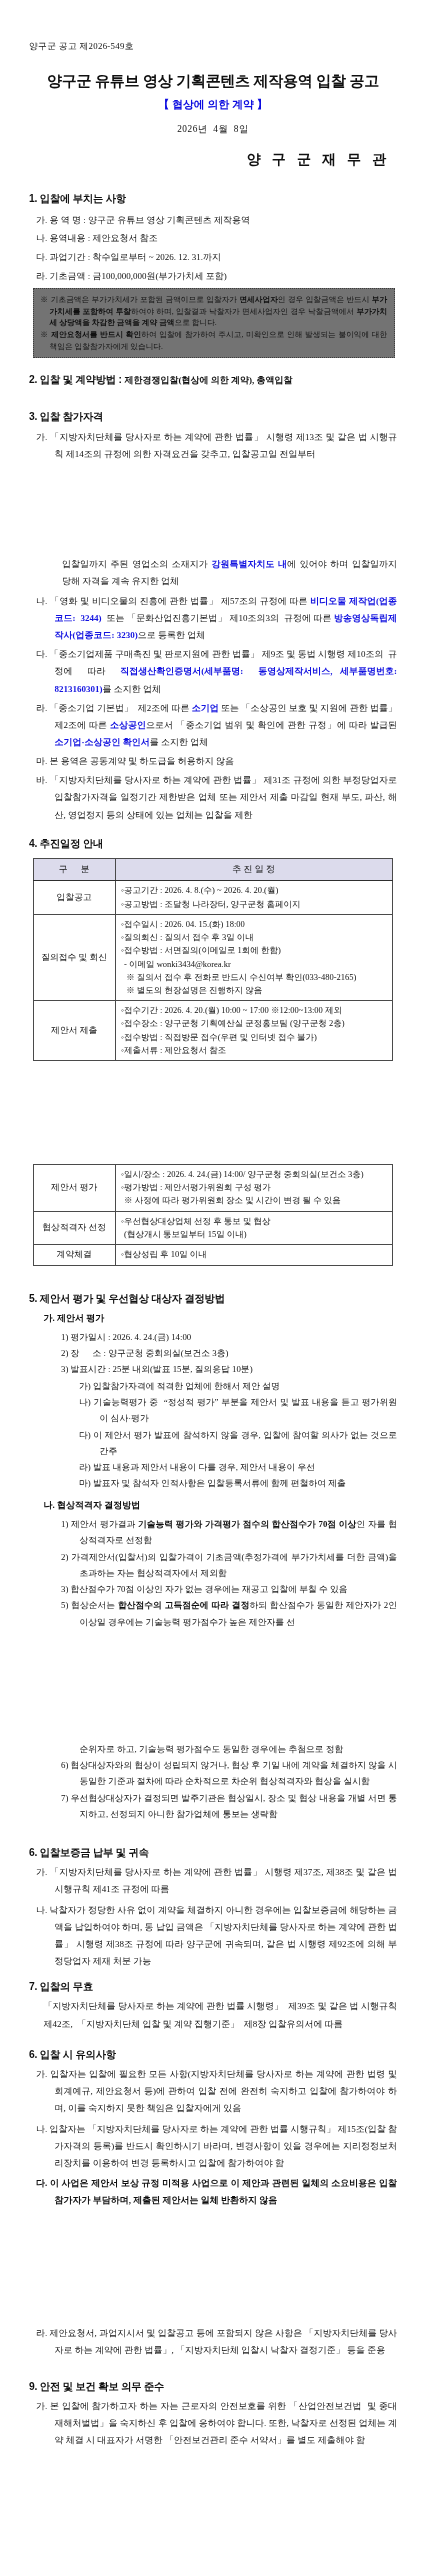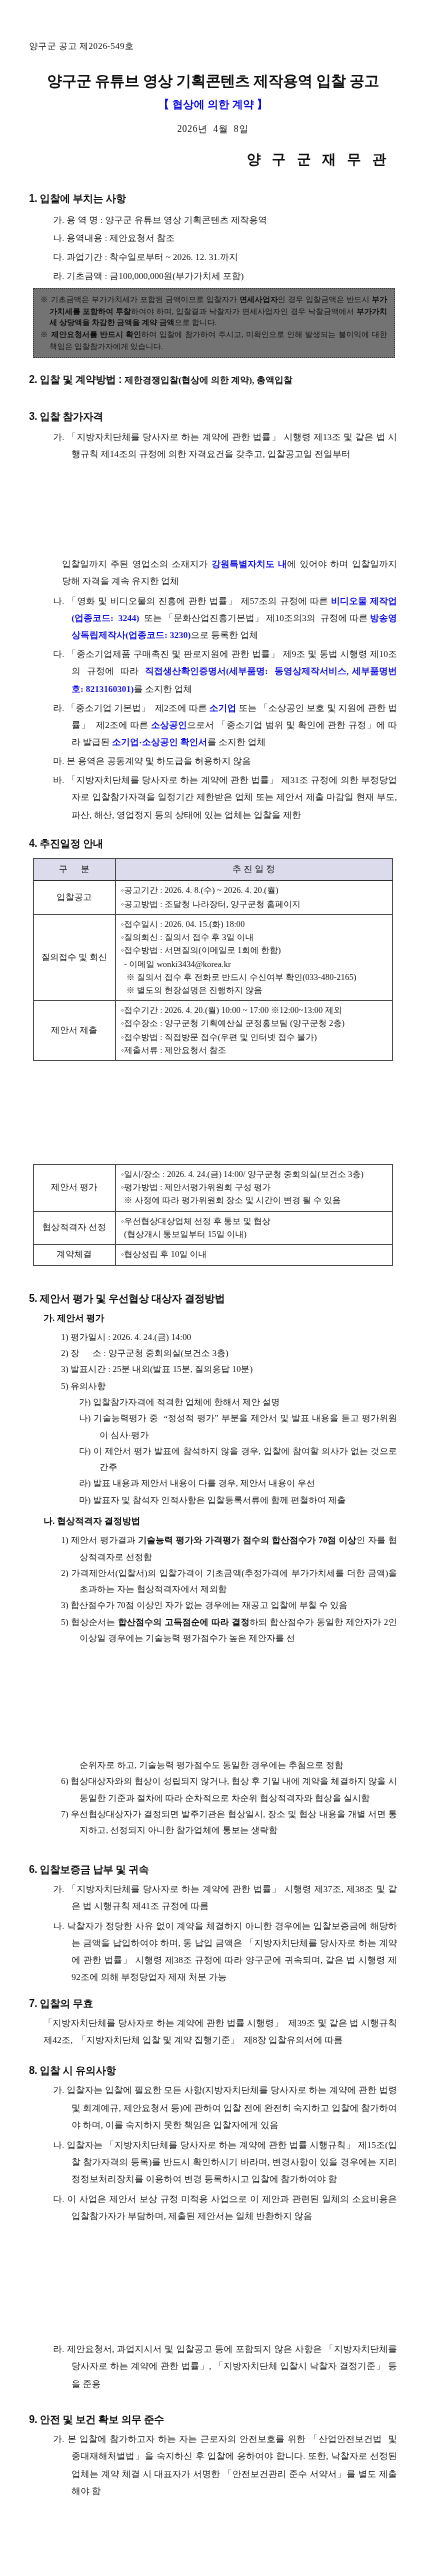--- a/index.html
+++ b/index.html
@@ -34,21 +34,21 @@
     margin:15.5px 7.2px 0 0;text-align:right;
     font-family:"Liberation Sans","DejaVu Sans",sans-serif;
     font-size:14px;font-weight:800;letter-spacing:3.6px;white-space:pre;
   }
   .sec{
     margin:0;font-family:"Liberation Sans","DejaVu Sans",sans-serif;
     font-size:10.3px;font-weight:800;letter-spacing:-0.2px;white-space:pre-wrap;
   }
   .sec-row{display:block;}
   .sec-val{font-family:"Liberation Serif","DejaVu Serif",serif;font-size:9px;font-weight:bold;}
-  .lv1{margin-left:24px;padding-left:18.5px;text-indent:-18.5px;font-size:9px;line-height:1.9;text-align:justify;}
+  .lv1{margin-left:7px;padding-left:18.5px;text-indent:-18.5px;font-size:9px;line-height:1.9;text-align:justify;}
   .lv1c{margin-left:14.4px;padding-left:18.5px;font-size:9px;line-height:1.9;text-align:justify;}
   .lv2{margin-left:32px;padding-left:18.5px;text-indent:-18.5px;font-size:8.8px;line-height:1.85;text-align:justify;}
   .lv2c{margin-left:32px;padding-left:18.5px;font-size:8.8px;line-height:1.85;text-align:justify;}
   .lv3{margin-left:50px;padding-left:20.6px;text-indent:-20.6px;font-size:8.8px;line-height:1.85;text-align:justify;}
   .sub-head{margin-left:14.4px;font-size:9px;font-weight:bold;line-height:1.8;}
   .s1-list{margin-top:4.1px;}
   .s1-list .lv1{line-height:2.1;}
   .dotted-box{
     margin:2.1px 2.1px 0 3.6px;border:1px dotted #3c3c3c;background:#737373;
     padding:4.6px 6.7px;font-size:7.7px;line-height:1.52;
@@ -174,21 +174,20 @@
           </td>
         </tr>
       </tbody>
     </table>
 
     <h3 class="sec" style="margin-top:26px;">5. 제안서 평가 및 우선협상 대상자 결정방법</h3>
     <p class="sub-head" style="margin-top:4.1px;">가. 제안서 평가</p>
     <p class="lv2" style="margin-top:3.1px;">1) 평가일시 : 2026. 4. 24.(금) 14:00</p>
     <p class="lv2">2) 장      소 : 양구군청 중회의실(보건소 3층)</p>
     <p class="lv2">3) 발표시간 : 25분 내외(발표 15분, 질의응답 10분)</p>
-    <p class="lv2">5) 유의사항</p>
     <p class="lv3">가) 입찰참가자격에 적격한 업체에 한해서 제안 설명</p>
     <p class="lv3">나) 기술능력평가 중  “정성적 평가” 부분을 제안서 및 발표 내용을 듣고 평가위원이 심사·평가</p>
     <p class="lv3">다) 이 제안서 평가 발표에 참석하지 않을 경우, 입찰에 참여할 의사가 없는 것으로 간주</p>
     <p class="lv3">라) 발표 내용과 제안서 내용이 다를 경우, 제안서 내용이 우선</p>
     <p class="lv3">마) 발표자 및 참석자 인적사항은 입찰등록서류에 함께 편철하여 제출</p>
 
     <p class="sub-head" style="margin-top:5.2px;">나. 협상적격자 결정방법</p>
     <p class="lv2" style="margin-top:3.1px;"><span>1) 제안서 평가결과 </span><span class="b">기술능력 평가와 가격평가 점수의 합산점수가 70점 이상</span><span>인 자를 협상적격자로 선정함</span></p>
     <p class="lv2">2) 가격제안서(입찰서)의 입찰가격이 기초금액(추정가격에 부가가치세를 더한 금액)을 초과하는 자는 협상적격자에서 제외함</p>
     <p class="lv2">3) 합산점수가 70점 이상인 자가 없는 경우에는 재공고 입찰에 부칠 수 있음</p>
@@ -197,24 +196,24 @@
     <p class="lv2">6) 협상대상자와의 협상이 성립되지 않거나, 협상 후 기일 내에 계약을 체결하지 않을 시 동일한 기준과 절차에 따라 순차적으로 차순위 협상적격자와 협상을 실시함</p>
     <p class="lv2">7) 우선협상대상자가 결정되면 발주기관은 협상일시, 장소 및 협상 내용을 개별 서면 통지하고, 선정되지 아니한 참가업체에 통보는 생략함</p>
 
     <h3 class="sec" style="margin-top:24px;">6. 입찰보증금 납부 및 귀속</h3>
     <p class="lv1" style="margin-top:4.1px;">가. 「지방자치단체를 당사자로 하는 계약에 관한 법률」 시행령 제37조, 제38조 및 같은 법 시행규칙 제41조 규정에 따름</p>
     <p class="lv1" style="margin-top:3.1px;">나. 낙찰자가 정당한 사유 없이 계약을 체결하지 아니한 경우에는 입찰보증금에 해당하는 금액을 납입하여야 하며, 동 납입 금액은 「지방자치단체를 당사자로 하는 계약에 관한 법률」 시행령 제38조 규정에 따라 양구군에 귀속되며, 같은 법 시행령 제92조에 의해 부정당업자 제재 처분 가능</p>
 
     <h3 class="sec" style="margin-top:10.3px;">7. 입찰의 무효</h3>
     <p class="lv1c" style="margin-top:4.1px;padding-left:0;">「지방자치단체를 당사자로 하는 계약에 관한 법률 시행령」  제39조 및 같은 법 시행규칙 제42조,  「지방자치단체 입찰 및 계약 집행기준」  제8장 입찰유의서에 따름</p>
 
-    <h3 class="sec" style="margin-top:15.5px;">8. 입찰 시 유의사항</h3>
+    <h3 class="sec" style="margin-top:15.5px;">6. 입찰 시 유의사항</h3>
     <p class="lv1" style="margin-top:4.1px;">가. 입찰자는 입찰에 필요한 모든 사항(지방자치단체를 당사자로 하는 계약에 관한 법령 및 회계예규, 제안요청서 등)에 관하여 입찰 전에 완전히 숙지하고 입찰에 참가하여야 하며, 이를 숙지하지 못한 책임은 입찰자에게 있음</p>
     <p class="lv1" style="margin-top:3.1px;">나. 입찰자는 「지방자치단체를 당사자로 하는 계약에 관한 법률 시행규칙」 제15조(입찰 참가자격의 등록)를 반드시 확인하시기 바라며, 변경사항이 있을 경우에는 지리정정보처리장치를 이용하여 변경 등록하시고 입찰에 참가하여야 함</p>
-    <p class="lv1" style="margin-top:3.1px;">다. 이 사업은 제안서 보상 규정 미적용 사업으로 이 제안과 관련된 일체의 소요비용은 입찰참가자가 부담하며, 제출된 제안서는 일체 반환하지 않음</p>
+    <p class="lv1" style="margin-top:3.1px;font-weight:bold;">다. 이 사업은 제안서 보상 규정 미적용 사업으로 이 제안과 관련된 일체의 소요비용은 입찰참가자가 부담하며, 제출된 제안서는 일체 반환하지 않음</p>
     <p class="lv1" style="margin-top:116px;">라. 제안요청서, 과업지시서 및 입찰공고 등에 포함되지 않은 사항은 「지방자치단체를 당사자로 하는 계약에 관한 법률」, 「지방자치단체 입찰시 낙찰자 결정기준」 등을 준용</p>
 
     <h3 class="sec" style="margin-top:20.6px;">9. 안전 및 보건 확보 의무 준수</h3>
     <p class="lv1" style="margin-top:4.1px;">가. 본 입찰에 참가하고자 하는 자는 근로자의 안전보호를 위한 「산업안전보건법  및 중대재해처벌법」을 숙지하신 후 입찰에 응하여야 합니다. 또한, 낙찰자로 선정된 업체는 계약 체결 시 대표자가 서명한 「안전보건관리 준수 서약서」를 별도 제출해야 함</p>
 
   </div>
 </div>
 
 
 </body></html>

